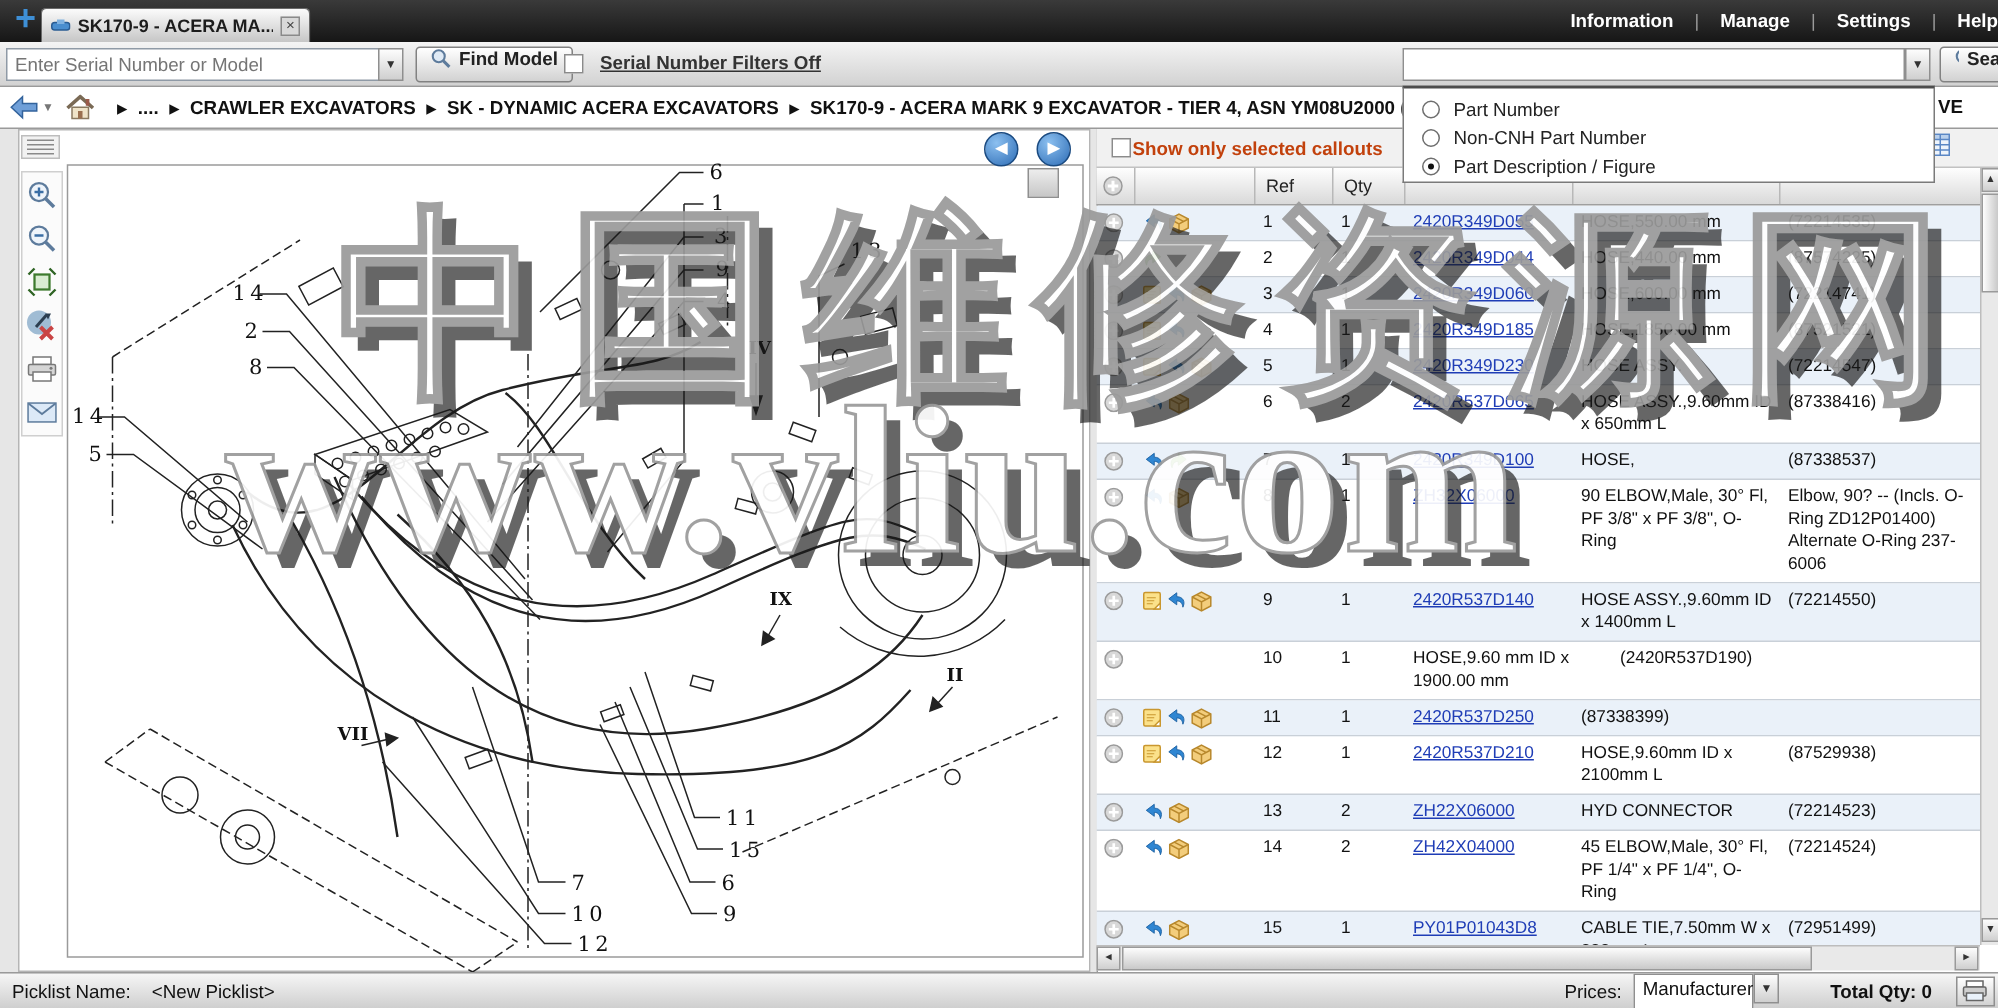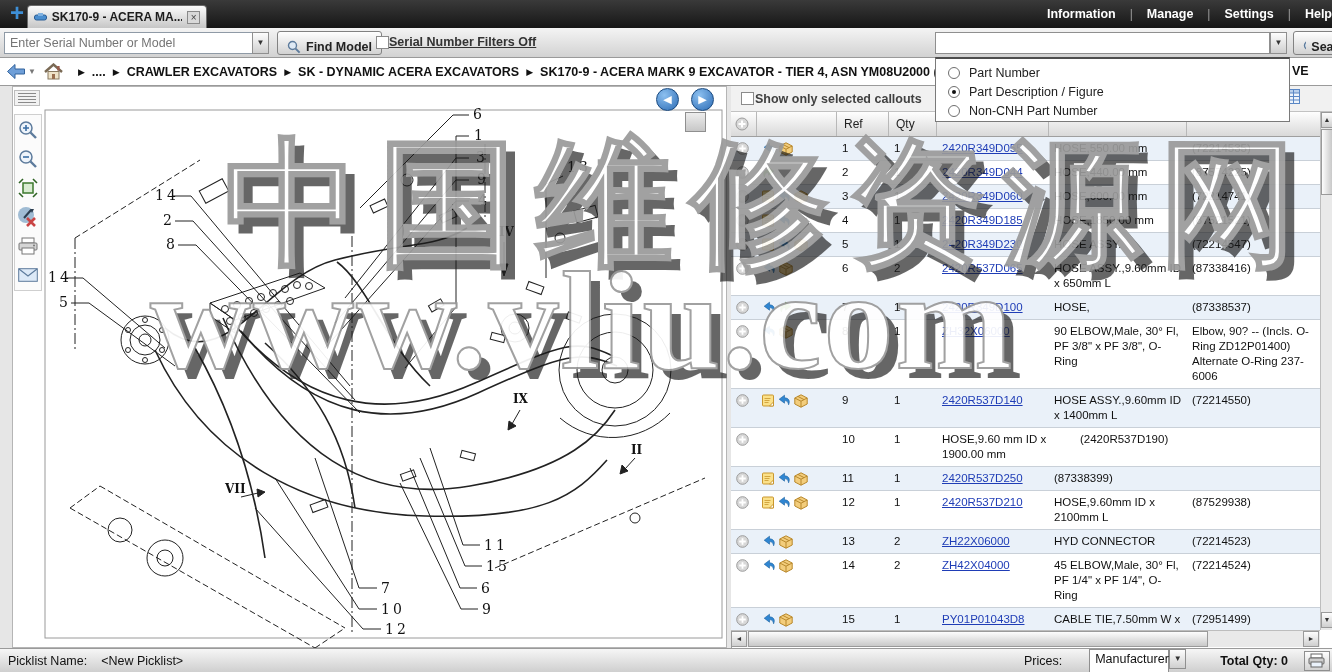--- a/index.html
+++ b/index.html
@@ -24,25 +24,25 @@
 
   
   .toolrow { position:absolute; left:0; top:28px; width:1332px; height:30px;
     background:linear-gradient(#f4f4f4,#d2d2d2); border-bottom:1px solid #9a9a9a; }
   .serial-wrap { position:absolute; left:4px; top:4px; width:265px; height:38px; display:flex; }
   .serial-input { flex:1; height:22px; border:1px solid #8f9aa6; border-right:none; padding:0 5px;
     font-size:12.5px; color:#555; font-family:"Liberation Sans",sans-serif; background:#fff; }
   .dd-btn { width:17px; height:22px; background:linear-gradient(#fdfdfd,#cfcfcf); border:1px solid #8f8f8f;
     font-size:8px; color:#333; text-align:center; line-height:20px; cursor:pointer; }
   .btn { background:linear-gradient(#ffffff,#d2d2d2); border:1px solid #828282; border-radius:3px;
-    font-size:12.5px; font-weight:bold; color:#222; display:inline-flex; align-items:flex-end; gap:5px;
+    font-size:12.5px; font-weight:bold; color:#222; display:inline-flex; align-items:flex-start; gap:5px;
     padding:0 9px; height:24px; cursor:pointer; }
   .findmodel { position:absolute; left:277px; top:3px; }
   .chk { width:13px; height:13px; border:1px solid #8b8b8b; background:#fff; display:inline-block; }
-  .serialfilters { position:absolute; left:376px; top:7px; display:flex; align-items:flex-end; gap:0; }
+  .serialfilters { position:absolute; left:376px; top:7px; display:flex; align-items:flex-end; gap:11px; }
   .serialfilters span.lbl { font-size:12.5px; font-weight:bold; color:#333; text-decoration:underline; }
   .search-wrap { position:absolute; left:935px; top:4px; width:352px; height:22px; display:flex; }
   .search-input { flex:1; height:22px; border:1px solid #8f8f8f; padding:0 5px; background:#fff;
     font-size:12.5px; font-family:"Liberation Sans",sans-serif; }
   .searchbtn { position:absolute; left:1293px; top:3px; width:70px; }
 
   
   .crumbrow { position:absolute; left:0; top:58px; width:1332px; height:28px; background:#fff;
     border-bottom:1px solid #9a9a9a; display:flex; align-items:center; overflow:hidden; }
   .backarrow { margin-left:6px; cursor:pointer; }
@@ -74,21 +74,21 @@
   .diagram-svg { position:absolute; left:15px; top:88px; z-index:5; }
   .callout-text { font-family:"DejaVu Serif", serif; font-size:14px; letter-spacing:3px; fill:#111; }
   .roman-text { font-family:"DejaVu Serif", serif; font-size:12px; font-weight:bold; fill:#111; }
 
   
   .right-panel { position:absolute; left:731px; top:86px; width:601px; height:562px; background:#fff;
     border-left:1px solid #9a9a9a; }
   .rp-head { position:absolute; left:731px; top:86px; width:601px; height:26px; background:#f1f1f1;
     border-bottom:1px solid #c2c2c2; display:flex; align-items:center; z-index:6; }
   .rp-head .chk { margin-left:10px; }
-  .rp-head .lbl { font-size:12.5px; font-weight:bold; color:#404040; margin-left:1px; }
+  .rp-head .lbl { font-size:12.5px; font-weight:bold; color:#c2410c; margin-left:1px; }
   .tableview { margin-left:auto; margin-right:32px; cursor:pointer; }
 
   .thead { position:absolute; left:731px; top:112px; width:589px; height:25px; display:flex; z-index:6;
     background:linear-gradient(#fefefe,#d9d9d9); border-bottom:1px solid #9f9f9f; }
   .th { border-right:1px solid #b8b8b8; font-size:12px; color:#222; padding:5px 7px; overflow:hidden; }
   .c-exp { width:26px; } .c-ico { width:80px; } .c-ref { width:52px; } .c-qty { width:48px; }
   .c-pn { width:112px; } .c-desc { width:138px; } .c-rem { width:133px; border-right:none; }
 
   .rows { position:absolute; left:731px; top:137px; width:589px; height:493px; overflow:hidden;
     background:#fff; z-index:5; }
@@ -116,21 +116,21 @@
     background:linear-gradient(#fdfdfd,#c9c9c9); border:1px solid #9a9a9a; cursor:grab; }
 
   
   .footer { position:absolute; left:0; top:648px; width:1332px; height:24px;
     background:linear-gradient(#f6f6f6,#cfcfcf); border-top:1px solid #9a9a9a;
     display:flex; align-items:center; font-size:12.5px; color:#111; }
   .footer .pk-lbl { margin-left:8px; }
   .footer .pk-val { margin-left:14px;text-align:right; }
   .footer .right { margin-left:auto; display:flex; align-items:center; margin-right:2px; }
   .prices-lbl { margin-right:8px; }
-  .prices-sel { display:flex; height:24px;margin-left:19px; }
+  .prices-sel { display:flex; height:24px; }
   .prices-box { width:80px; border:1px solid #8f8f8f; background:#fff; font-size:12.5px; padding:2px 5px; }
   .totalqty { margin-left:34px; margin-right:16px; white-space:nowrap;font-weight:bold; }
   .foot-icon { width:26px; height:20px; border:1px solid #8f8f8f; background:linear-gradient(#fefefe,#d2d2d2);
     display:flex; align-items:center; justify-content:center; cursor:pointer; }
 
   
   .sdrop { position:absolute; left:935px; top:57px; width:355px; height:65px; background:#fff;
     border:1px solid #7a7a7a; border-top:2px solid #4d4d4d; z-index:40; padding:4px 0; }
   .sopt { display:flex; align-items:center; gap:9px; padding:2px 12px; height:19px; cursor:pointer; }
   .radio { width:12px; height:12px; border:1px solid #6e6e6e; border-radius:50%; background:#fff;
@@ -829,25 +829,25 @@
       </span>
     </span>
   </div>
 
   <div class="sdrop">
       <div class="sopt">
         <span class="radio"></span>
         <span class="olbl">Part Number</span>
       </div>
       <div class="sopt">
+        <span class="radio"></span>
+        <span class="olbl">Non-CNH Part Number</span>
+      </div>
+      <div class="sopt">
         <span class="radio sel"></span>
         <span class="olbl">Part Description / Figure</span>
       </div>
-      <div class="sopt">
-        <span class="radio"></span>
-        <span class="olbl">Non-CNH Part Number</span>
-      </div>
     </div>
 
   <div class="wm wm1">中国维修资源网</div>
   <div class="wm wm2">www.vliu.com</div>
 
 </div>
 
 </body></html>

